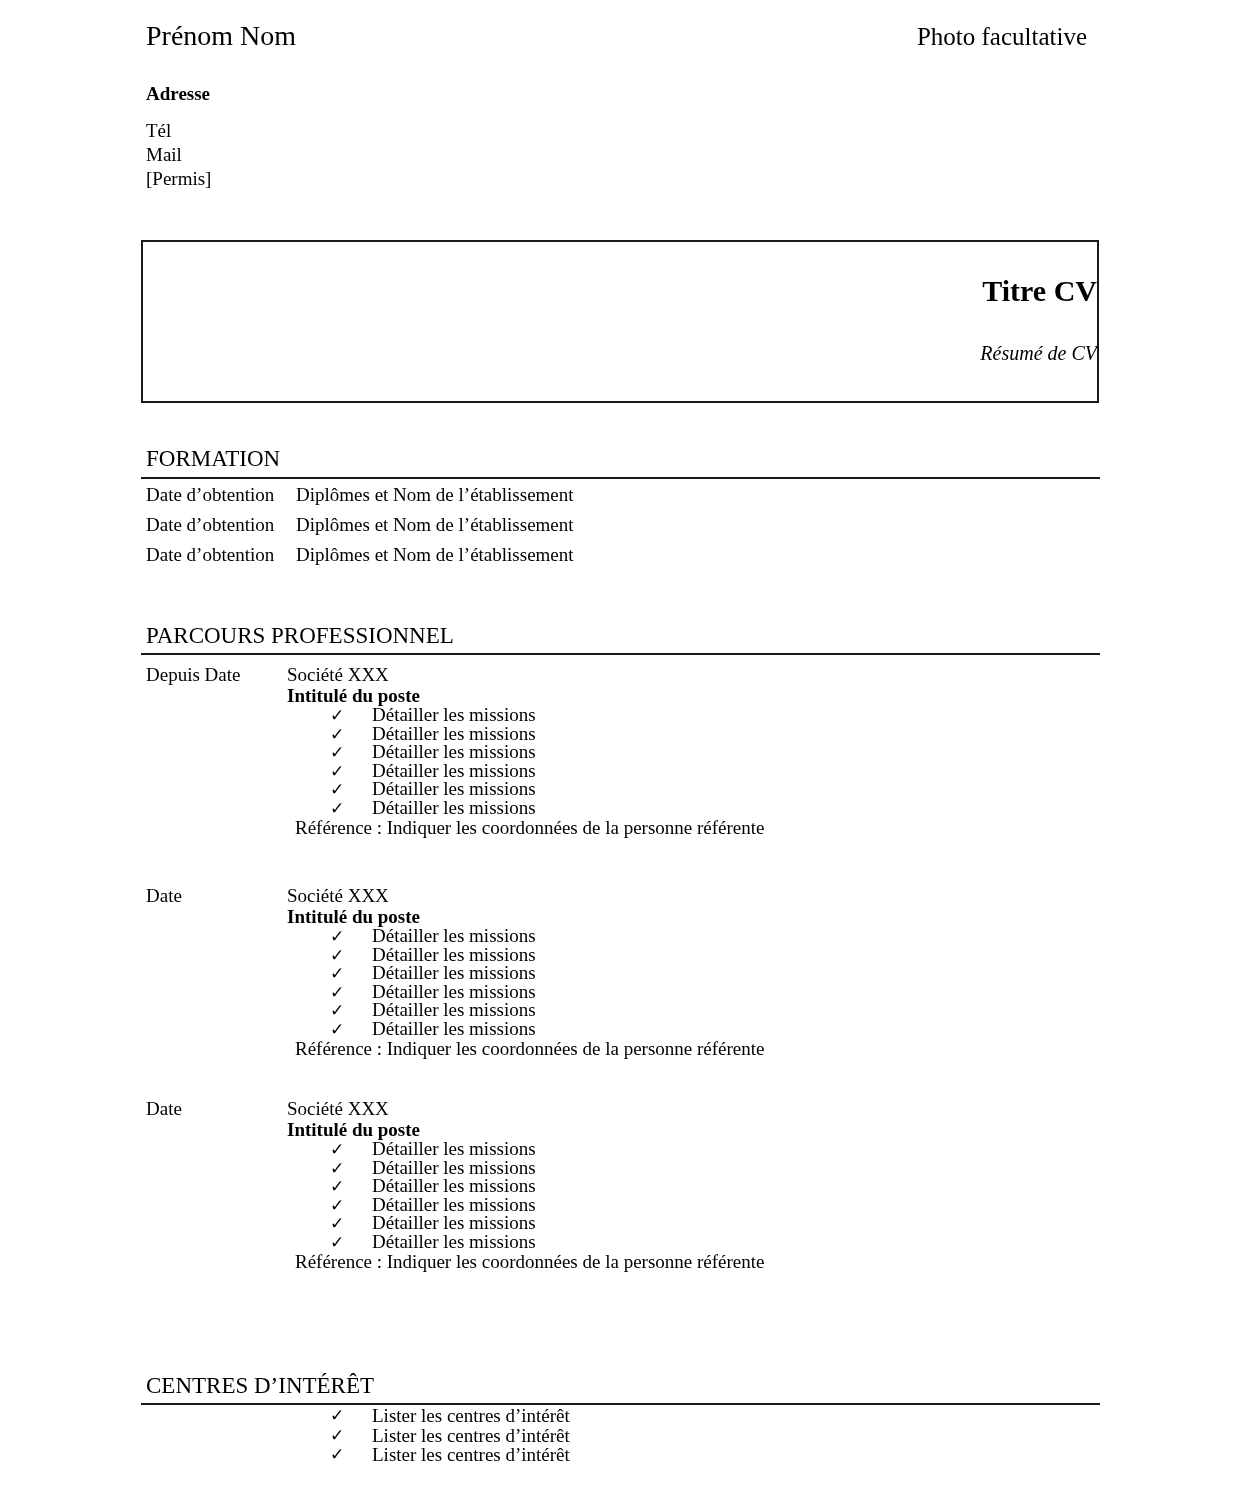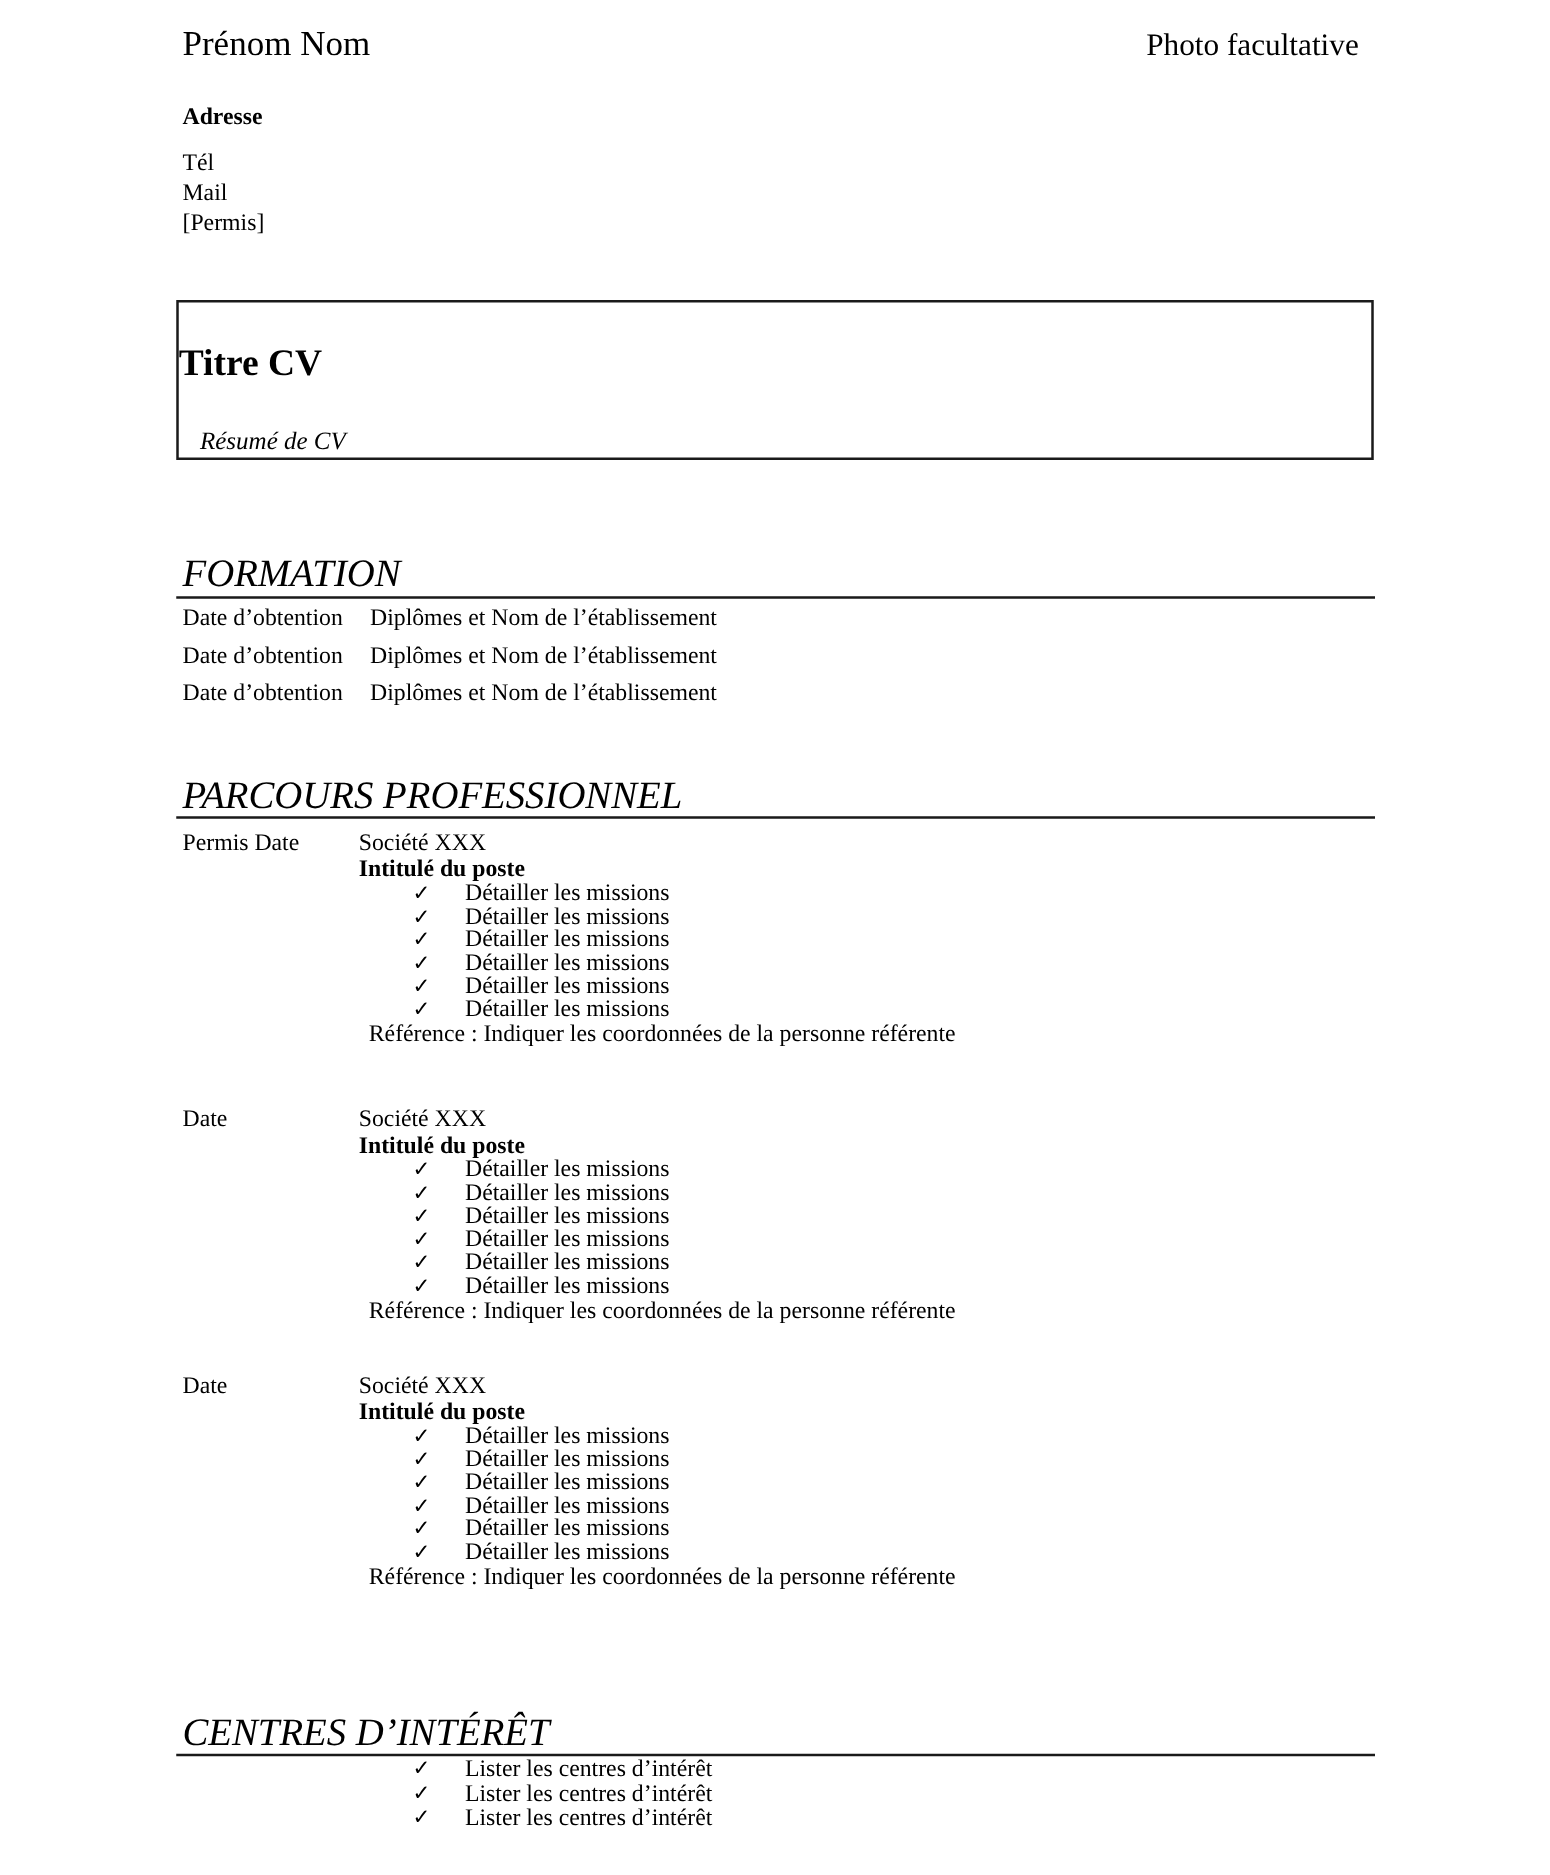--- a/index.html
+++ b/index.html
@@ -32,34 +32,33 @@
     top: 82px; left: 146px;
     font-size: 19px;
     line-height: 24px;
   }
   .contact .address { margin-bottom: 13px; font-weight: bold; }
 
   
   .title-box {
     position: absolute;
     top: 240px; left: 141px;
-    width: 958px; height: 128px;
+    width: 958px; height: 163px;
     border: 2px solid #1a1a1a;
-    text-align: left;
+    text-align: right;
   }
   .cv-title { font-size: 30px; line-height: 30px; font-weight: bold; margin-top: 34px; }
   .cv-summary { font-size: 20px; line-height: 20px; font-style: italic; margin-top: 37px; padding-left: 17px; }
 
   
   .section-heading {
     position: absolute;
     left: 146px;
-    font-size: 31px;
+    font-size: 23px;
     line-height: 24px;
-    font-style: italic;
   }
   .rule {
     position: absolute;
     left: 141px;
     width: 959px;
     height: 2px;
     background: #1a1a1a;
   }
   .h-formation { top: 447px; }
   .r-formation { top: 477px; }
@@ -147,21 +146,21 @@
     <div class="formation-row">
       <span class="f-date">Date d’obtention</span>
       <span class="f-detail">Diplômes et Nom de l’établissement</span>
     </div>
   </div>
 
   <div class="section-heading h-career">PARCOURS PROFESSIONNEL</div>
   <div class="rule r-career"></div>
 
   <div class="entry entry-1">
-    <span class="entry-period">Permis Date</span>
+    <span class="entry-period">Depuis Date</span>
     <div class="entry-main">
       <div class="company">Société XXX</div>
       <div class="job-title">Intitulé du poste</div>
       <ul class="missions">
         <li>
             <span class="check">✓</span>
             <span>Détailler les missions</span>
           </li>
         <li>
             <span class="check">✓</span>

